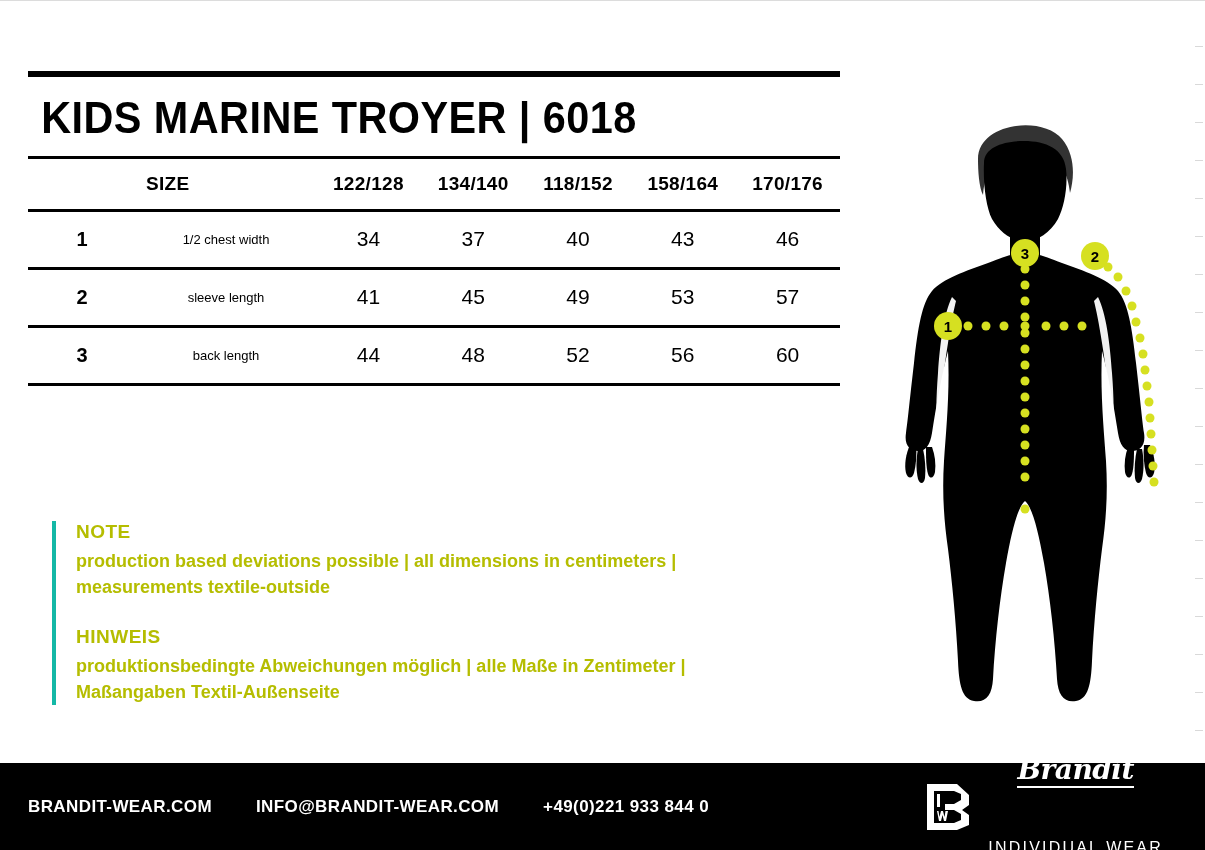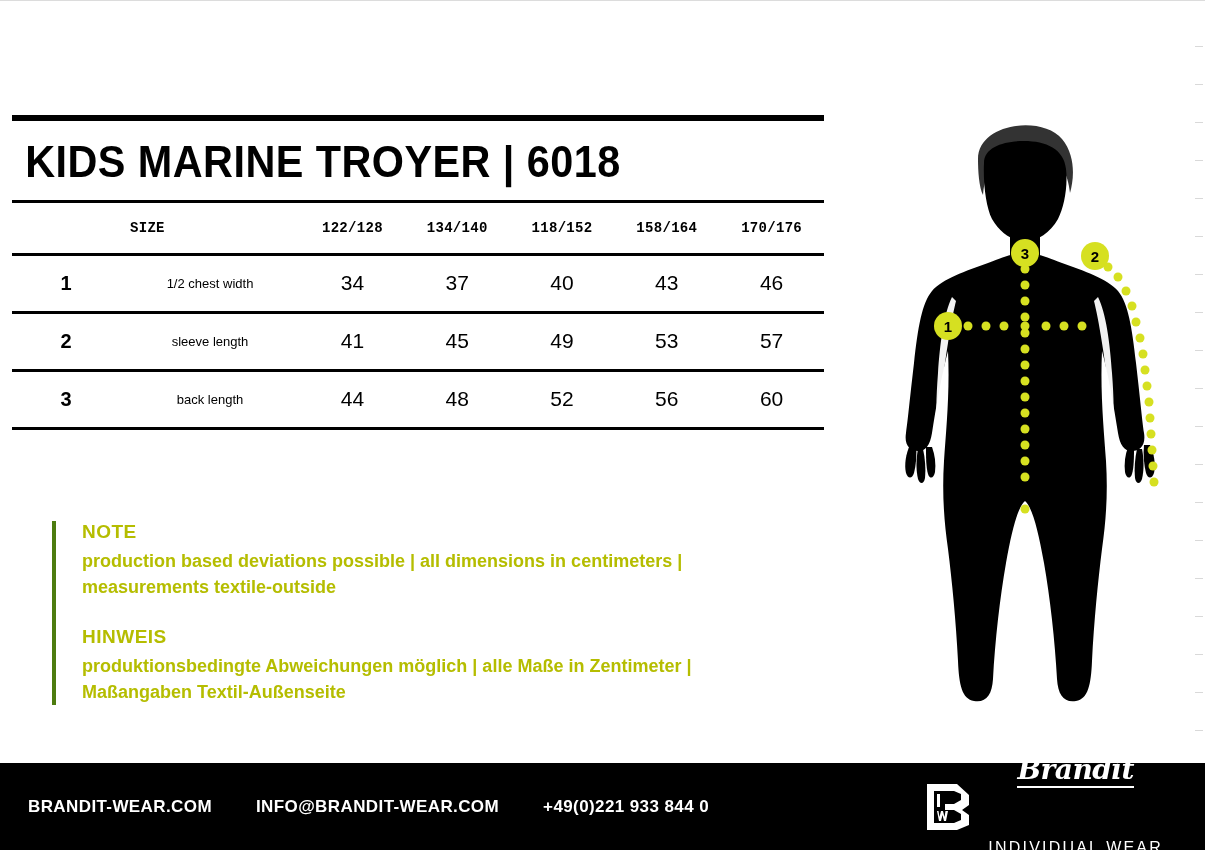--- a/index.html
+++ b/index.html
@@ -33,24 +33,23 @@
     position: absolute;
     right: 2px;
     width: 8px;
     height: 1px;
     background: #d9d9d9;
   }
 
   
   .content {
     position: absolute;
-    left: 12px;
+    left: 28px;
     top: 70px;
     width: 812px;
-    margin-top: 44px;
   }
 
   .rule-top {
     height: 6px;
     background: #000000;
     width: 812px;
   }
   .rule-thin {
     height: 3px;
     background: #000000;
@@ -80,24 +79,24 @@
   table.sizes col.c-label { width: 180px; }
   table.sizes col.c-val   { width: 104.8px; }
 
   table.sizes th, table.sizes td {
     padding: 0;
     color: #000000;
   }
   .hdr-row th {
     height: 50px;
     vertical-align: middle;
-    font-size: 14px;
+    font-size: 19px;
     font-weight: 700;
     letter-spacing: 0.3px;
-    font-family: Liberation Mono, monospace;
+    font-family: Liberation Sans, sans-serif;
   }
   .hdr-row th.th-size {
     text-align: left;
     padding-left: 10px;
   }
   .hdr-row th.th-val {
     text-align: center;
   }
   tbody tr {
     border-top: 3px solid #000000;
@@ -123,22 +122,22 @@
     text-align: center;
     font-weight: 400;
   }
 
   
   .notes {
     position: absolute;
     left: 52px;
     top: 520px;
     width: 700px;
-    border-left: 4px solid #4d7c0f;
-    padding-left: 26px;
+    border-left: 4px solid #14b8a6;
+    padding-left: 20px;
     box-sizing: border-box;
   }
   .note-block { margin-bottom: 26px; }
   .note-block:last-child { margin-bottom: 0; }
   .note-head {
     color: #b5bd00;
     font-family: "Liberation Sans Narrow", "Liberation Sans", sans-serif;
     font-size: 19px;
     font-weight: 700;
     letter-spacing: 0.5px;

